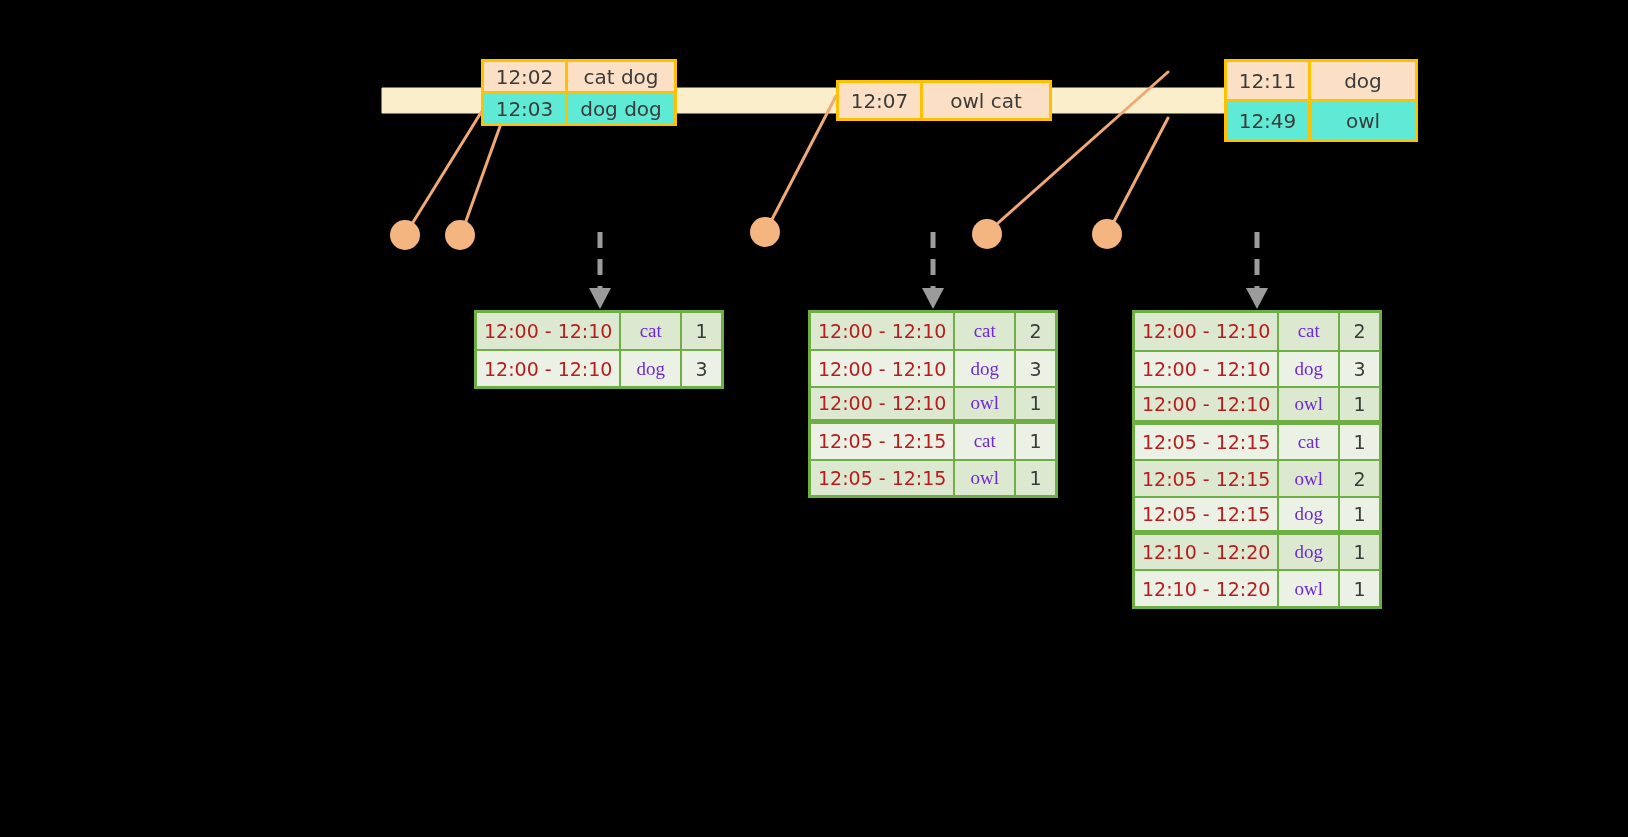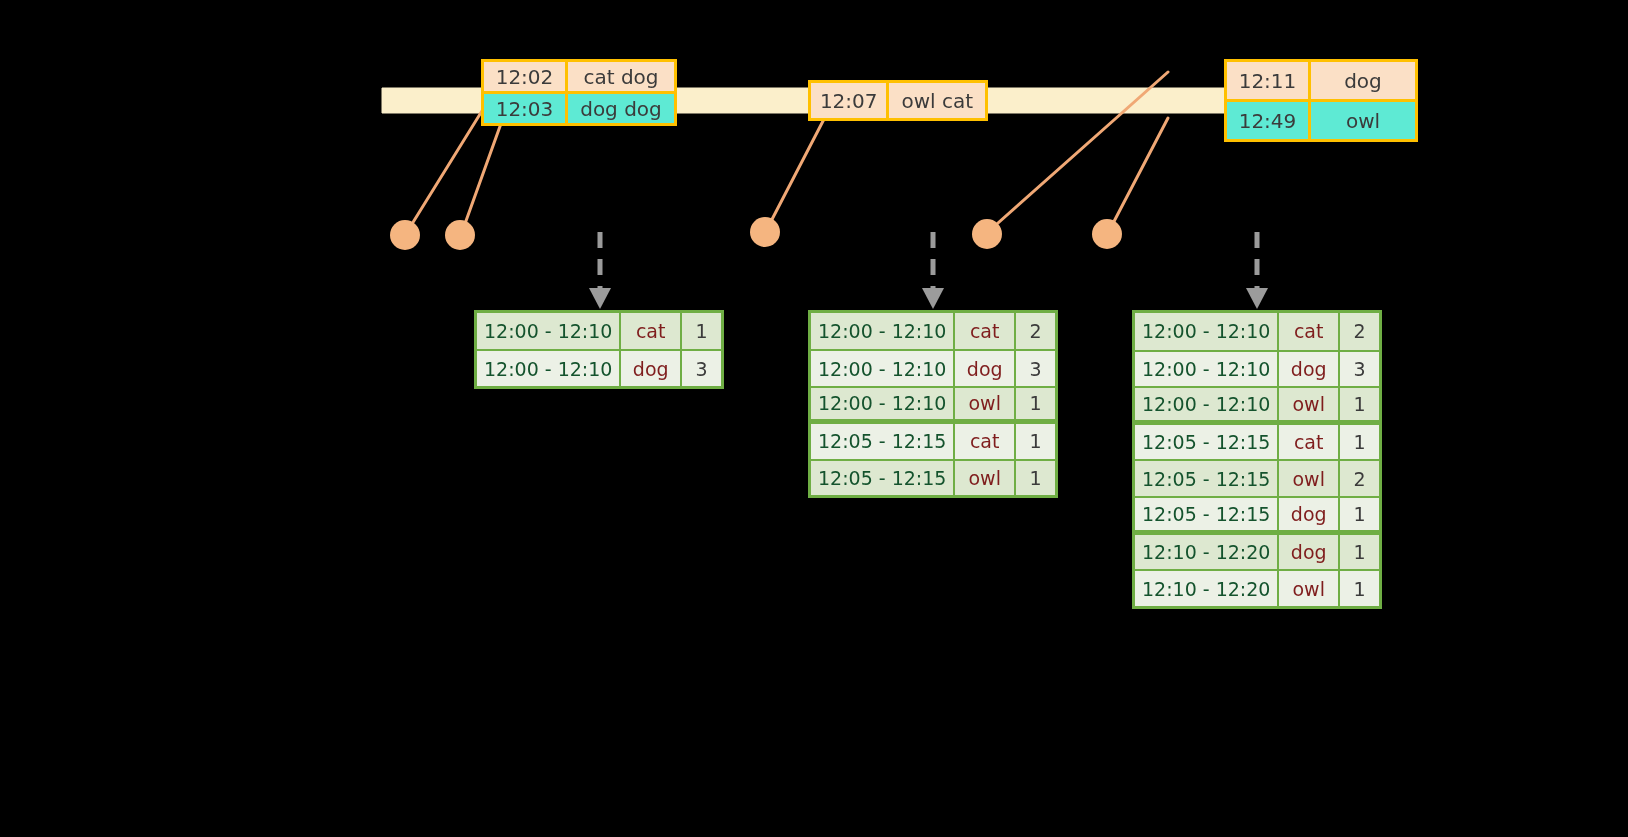--- a/index.html
+++ b/index.html
@@ -42,27 +42,28 @@
     background:#E8EFE2;
     display:flex;flex-direction:column;
   }
   .res-row{display:flex;height:37.5px;box-sizing:border-box;}
   .res-row.rowshade{background:#DDE8D0;}
   .res-row.rowplain{background:#ECF1E6;}
   .res-row + .res-row{border-top:2px solid #6FAE44;}
   .res-row.grpend{border-bottom:3px solid #6FAE44;}
   .res-win{
     width:148px;display:flex;align-items:center;justify-content:center;
-    font-size:19px;color:#14532d;border-right:2px solid #6FAE44;
+    font-size:19px;color:#b91c1c;border-right:2px solid #6FAE44;
     box-sizing:border-box;white-space:nowrap;
   }
   .res-key{
     width:62px;display:flex;align-items:center;justify-content:center;
-    font-size:19px;color:#7f1d1d;border-right:2px solid #6FAE44;
-    box-sizing:border-box;
+    font-size:19px;color:#6d28d9;border-right:2px solid #6FAE44;
+    box-sizing:border-box;
+    font-family:Liberation Serif, serif;
   }
   .res-cnt{
     width:40px;display:flex;align-items:center;justify-content:center;
     font-size:19px;color:#3b3b3b;box-sizing:border-box;
   }
 </style>
 </head>
 <body>
 
 <div id="stage">
@@ -109,21 +110,21 @@
     <div class="evt-row shade-a">
       <div class="evt-time">12:02</div>
       <div class="evt-words">cat dog</div>
     </div>
     <div class="evt-row shade-b">
       <div class="evt-time">12:03</div>
       <div class="evt-words">dog dog</div>
     </div>
   </div>
 
-  <div class="evt-box" style="left:808px;top:80px;width:180px;height:41px;">
+  <div class="evt-box" style="left:836px;top:80px;width:216px;height:41px;">
     <div class="evt-row shade-a">
       <div class="evt-time">12:07</div>
       <div class="evt-words">owl cat</div>
     </div>
   </div>
 
   <div class="evt-box" style="left:1224px;top:59px;width:194px;height:83px;">
     <div class="evt-row shade-a">
       <div class="evt-time">12:11</div>
       <div class="evt-words">dog</div>

